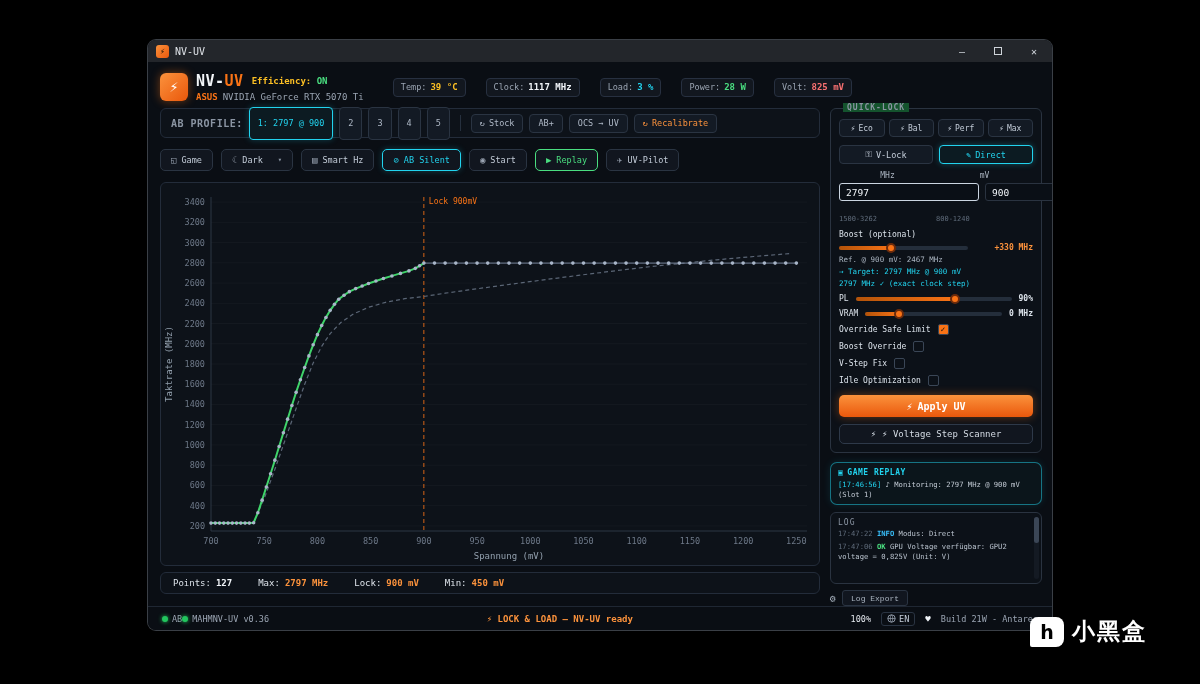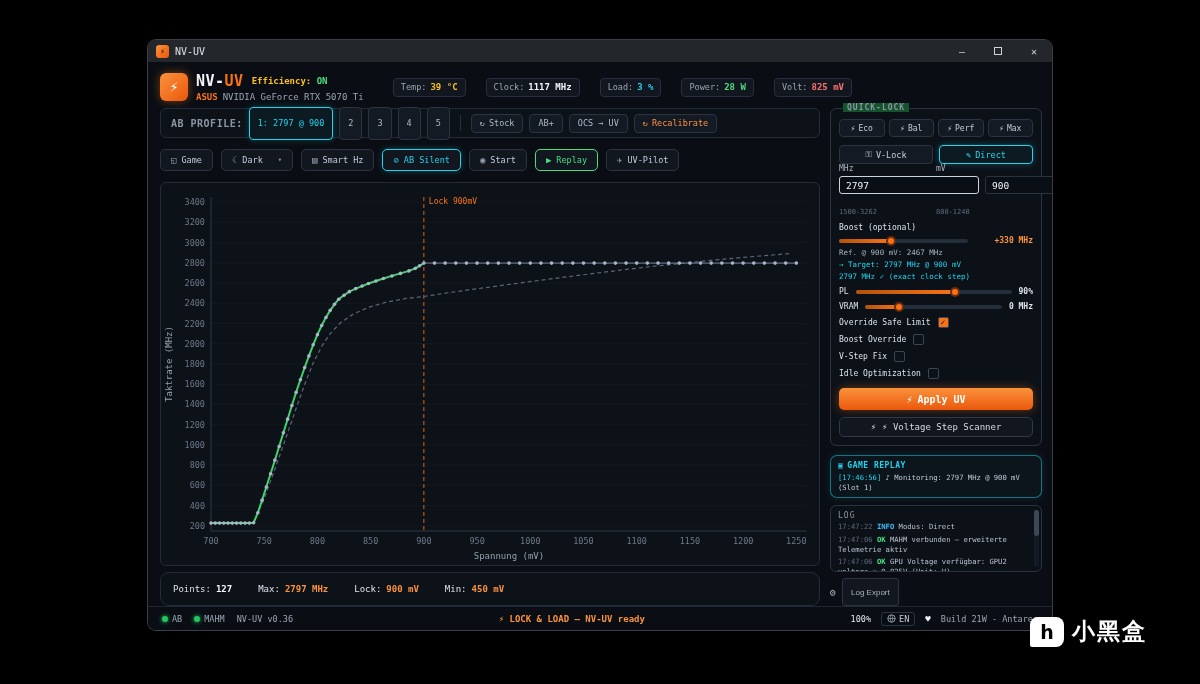--- a/index.html
+++ b/index.html
@@ -63,37 +63,37 @@
   .tbtn.cyan .ticn { color:#22d3ee; }
   .tbtn.green { border-color:#4ade80; color:#4ade80; }
   .tbtn.green .ticn { color:#4ade80; }
   .tbtn .caret { margin-left:10px; font-size:7px; color:#8b95a3; }
 
   
   .chartpanel { margin-top:8px; height:384px; position:relative; }
   svg text { font-family:"DejaVu Sans Mono", monospace; }
 
   
-  .pointsbar { margin-top:6px; height:34px; display:flex; align-items:center; gap:26px; padding:0 12px;
-    font-size:9px; color:#dde3ea;border-radius:9px; }
+  .pointsbar { margin-top:6px; height:22px; display:flex; align-items:center; gap:26px; padding:0 12px;
+    font-size:9px; color:#dde3ea; }
   .pointsbar .pv { font-weight:bold; margin-left:5px; }
 
   
   .sidebar { width:212px; display:flex; flex-direction:column; }
   .fieldset { position:relative; border:1px solid #2a3340; border-radius:6px; padding:10px 8px 8px 8px; background:#0c1118; }
   .legend { position:absolute; top:-6px; left:12px; background:#14532d; padding:0 4px; font-size:8px;
     color:#8b95a3; font-weight:bold; letter-spacing:1px; }
   .presets { display:flex; gap:4px; }
   .sbtn { flex:1; height:18px; background:#131a24; border:1px solid #2a3442; border-radius:4px;
     color:#c3ccd8; font-size:8px; font-family:inherit; display:flex; align-items:center; justify-content:center; gap:3px; cursor:pointer; }
   .modes { display:flex; gap:6px; margin-top:8px; }
   .mbtn { flex:1; height:19px; background:#131a24; border:1px solid #2a3442; border-radius:4px;
     color:#c3ccd8; font-size:8.5px; font-family:inherit; display:flex; align-items:center; justify-content:center; gap:4px; cursor:pointer; }
   .mbtn.active { border-color:#22d3ee; color:#22d3ee; background:#0c1b22; box-shadow:0 0 6px rgba(34,211,238,.3); }
-  .inlabels { display:flex; font-size:8px; color:#aab4c0; }
+  .inlabels { display:flex; margin-top:7px; font-size:8px; color:#aab4c0;text-align:center; }
   .inlabels span { flex:1; }
   .inputs { display:flex; gap:6px; margin-top:3px; }
   .field { flex:1; height:18px; background:#0a0f16; border:1px solid #2a3340; border-radius:3px;
     color:#f1f5f9; font-size:9.5px; font-family:inherit; padding:0 6px; }
   .field.focus { border-color:#cbd5e1; }
   .ranges { display:flex; margin-top:14px; font-size:7px; color:#5f6b7a; }
   .ranges span { flex:1; }
   .blabel { margin-top:7px; font-size:8px; color:#dbe2ea; }
   .srow { display:flex; align-items:center; gap:7px; margin-top:6px; }
   .slabel { font-size:8px; color:#dbe2ea; min-width:0; }
@@ -124,29 +124,29 @@
   .logpanel { margin-top:7px; position:relative; border:1px solid #2a3340; border-radius:6px;
     background:#0c1118; padding:5px 12px 5px 7px; height:88px; overflow:hidden; }
   .loghead { font-size:8px; color:#8b95a3; letter-spacing:1px; }
   .logline { font-size:7.2px; line-height:1.4; margin-top:2px; color:#b9c2cd; }
   .logline .lt { color:#5f6b7a; }
   .scrolltrack { position:absolute; right:2px; top:4px; bottom:4px; width:5px; background:#141a23; border-radius:3px; }
   .scrollthumb { position:absolute; right:0; top:0; width:5px; height:26px; background:#3b4656; border-radius:3px; }
 
   .exportrow { margin-top:6px; display:flex; align-items:center; gap:6px; }
   .exporticon { color:#aab4c0; font-size:10px; }
-  .exportbtn { height:28px; padding:0 8px; background:#11161f; border:1px solid #2a3442; border-radius:3px;
-    color:#aab4c0; font-size:8px; font-family:Liberation Sans, sans-serif; cursor:pointer; }
+  .exportbtn { height:16px; padding:0 8px; background:#11161f; border:1px solid #2a3442; border-radius:3px;
+    color:#aab4c0; font-size:8px; font-family:Liberation Mono, monospace; cursor:pointer; }
 
   
   .statusbar { flex:0 0 24px; border-top:1px solid #1f2733; display:flex; align-items:center;
     padding:0 14px; font-size:8.5px; color:#9aa4b2; background:#0a0e14; }
   .sdot { width:6px; height:6px; border-radius:50%; background:#22c55e; box-shadow:0 0 4px #22c55e;
     display:inline-block; margin-right:4px; }
-  .sgroup { display:flex; align-items:center; gap:12px; }
+  .sgroup { display:flex; align-items:center; }
   .scenter { flex:1; text-align:center; color:#fb923c; font-weight:bold; font-size:9px; }
   .sright { display:flex; align-items:center; gap:10px; }
   .langbadge { display:flex; align-items:center; gap:3px; border:1px solid #2a3442; border-radius:3px;
     padding:1px 5px; color:#c3ccd8; }
   .heart { color:#f1f5f9; font-size:9px; }
 
   
   .watermark { position:absolute; left:1030px; top:616px; display:flex; align-items:center; gap:8px; }
   .wm-icon { position:relative; width:34px; height:30px; background:#fff; border-radius:8px 8px 8px 2px;
     display:flex; align-items:center; justify-content:center; color:#000; font-weight:bold; font-size:19px;
@@ -516,21 +516,20 @@
             <div class="rphead">
                 <span>▣</span>
                 <span>GAME REPLAY</span>
               </div>
             <div class="rpline"><span class="t">[17:46:56]</span> <span>♪</span> <span>Monitoring: 2797 MHz @ 900 mV (Slot 1)</span></div>
           </div>
 
           <div class="logpanel">
             <div class="loghead">LOG</div>
             <div class="logline"><span class="lt">17:47:22</span>  <b style="color: rgb(56, 189, 248);">INFO</b>  <span>Modus: Direct</span></div>
-            <div class="logline"><span class="lt">17:47:06</span>  <b style="color: rgb(74, 222, 128);">OK</b>  <span>MAHM verbunden — erweiterte Telemetrie aktiv</span></div>
             <div class="logline"><span class="lt">17:47:06</span>  <b style="color: rgb(74, 222, 128);">OK</b>  <span>GPU Voltage verfügbar: GPU2 voltage = 0,825V (Unit: V)</span></div>
 
             <div class="scrolltrack">
                 <div class="scrollthumb"></div>
               </div>
           </div>
 
           <div class="exportrow">
             <span class="exporticon">⚙</span>
             <button class="exportbtn">Log Export</button>

